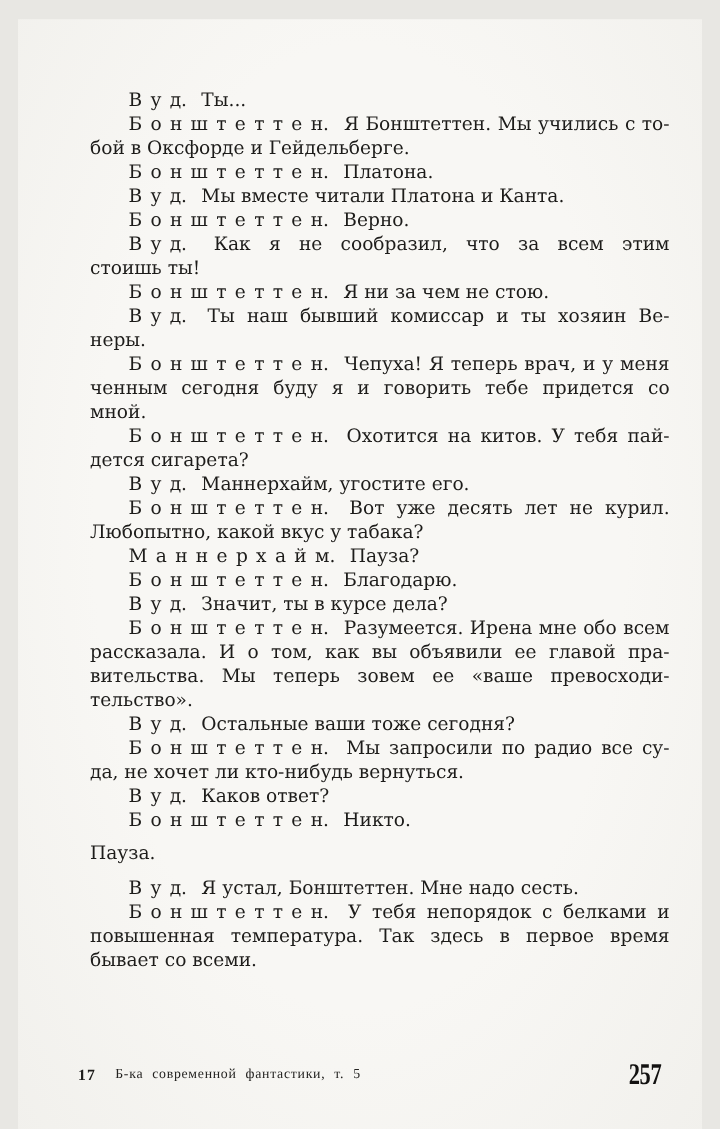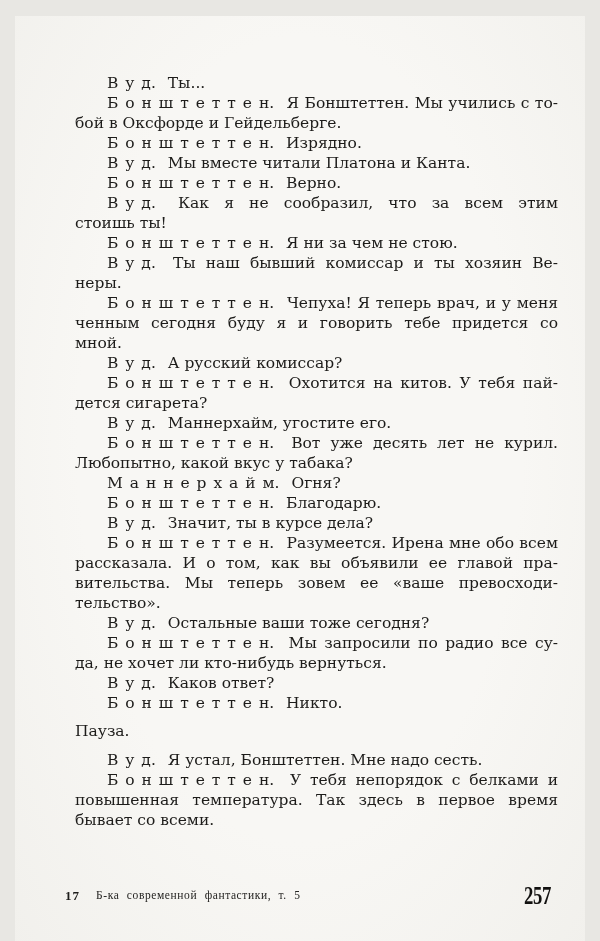--- a/index.html
+++ b/index.html
@@ -88,38 +88,37 @@
 </style>
 </head>
 <body>
 
 <div class="page">
   <div class="text-block">
 
     <div class="ln ind"><span class="sp">В у д.</span> <span>Ты...</span></div>
     <div class="ln ind fill"><span class="sp">Б о н ш т е т т е н.</span> <span>Я Бонштеттен. Мы учились с то-</span></div>
     <div class="ln"><span>бой в Оксфорде и Гейдельберге.</span></div>
-    <div class="ln ind"><span class="sp">Б о н ш т е т т е н.</span> <span>Изрядно.</span></div>
+    <div class="ln ind"><span class="sp">Б о н ш т е т т е н.</span> <span>Платона.</span></div>
     <div class="ln ind"><span class="sp">В у д.</span> <span>Мы вместе читали Платона и Канта.</span></div>
     <div class="ln ind"><span class="sp">Б о н ш т е т т е н.</span> <span>Верно.</span></div>
     <div class="ln ind fill"><span class="sp">В у д.</span> <span>Как я не сообразил, что за всем этим</span></div>
     <div class="ln"><span>стоишь ты!</span></div>
     <div class="ln ind"><span class="sp">Б о н ш т е т т е н.</span> <span>Я ни за чем не стою.</span></div>
     <div class="ln ind fill"><span class="sp">В у д.</span> <span>Ты наш бывший комиссар и ты хозяин Ве-</span></div>
     <div class="ln"><span>неры.</span></div>
     <div class="ln ind fill"><span class="sp">Б о н ш т е т т е н.</span> <span>Чепуха! Я теперь врач, и у меня</span></div>
     <div class="ln fill"><span>ченным сегодня буду я и говорить тебе придется со</span></div>
     <div class="ln"><span>мной.</span></div>
-    <div class="ln ind"><span class="sp">В у д.</span> <span>А русский комиссар?</span></div>
     <div class="ln ind fill"><span class="sp">Б о н ш т е т т е н.</span> <span>Охотится на китов. У тебя пай-</span></div>
     <div class="ln"><span>дется сигарета?</span></div>
     <div class="ln ind"><span class="sp">В у д.</span> <span>Маннерхайм, угостите его.</span></div>
     <div class="ln ind fill"><span class="sp">Б о н ш т е т т е н.</span> <span>Вот уже десять лет не курил.</span></div>
     <div class="ln"><span>Любопытно, какой вкус у табака?</span></div>
-    <div class="ln ind"><span class="sp">М а н н е р х а й м.</span> <span>Огня?</span></div>
+    <div class="ln ind"><span class="sp">М а н н е р х а й м.</span> <span>Пауза?</span></div>
     <div class="ln ind"><span class="sp">Б о н ш т е т т е н.</span> <span>Благодарю.</span></div>
     <div class="ln ind"><span class="sp">В у д.</span> <span>Значит, ты в курсе дела?</span></div>
     <div class="ln ind fill"><span class="sp">Б о н ш т е т т е н.</span> <span>Разумеется. Ирена мне обо всем</span></div>
     <div class="ln fill"><span>рассказала. И о том, как вы объявили ее главой пра-</span></div>
     <div class="ln fill"><span>вительства. Мы теперь зовем ее «ваше превосходи-</span></div>
     <div class="ln"><span>тельство».</span></div>
     <div class="ln ind"><span class="sp">В у д.</span> <span>Остальные ваши тоже сегодня?</span></div>
     <div class="ln ind fill"><span class="sp">Б о н ш т е т т е н.</span> <span>Мы запросили по радио все су-</span></div>
     <div class="ln"><span>да, не хочет ли кто-нибудь вернуться.</span></div>
     <div class="ln ind"><span class="sp">В у д.</span> <span>Каков ответ?</span></div>

